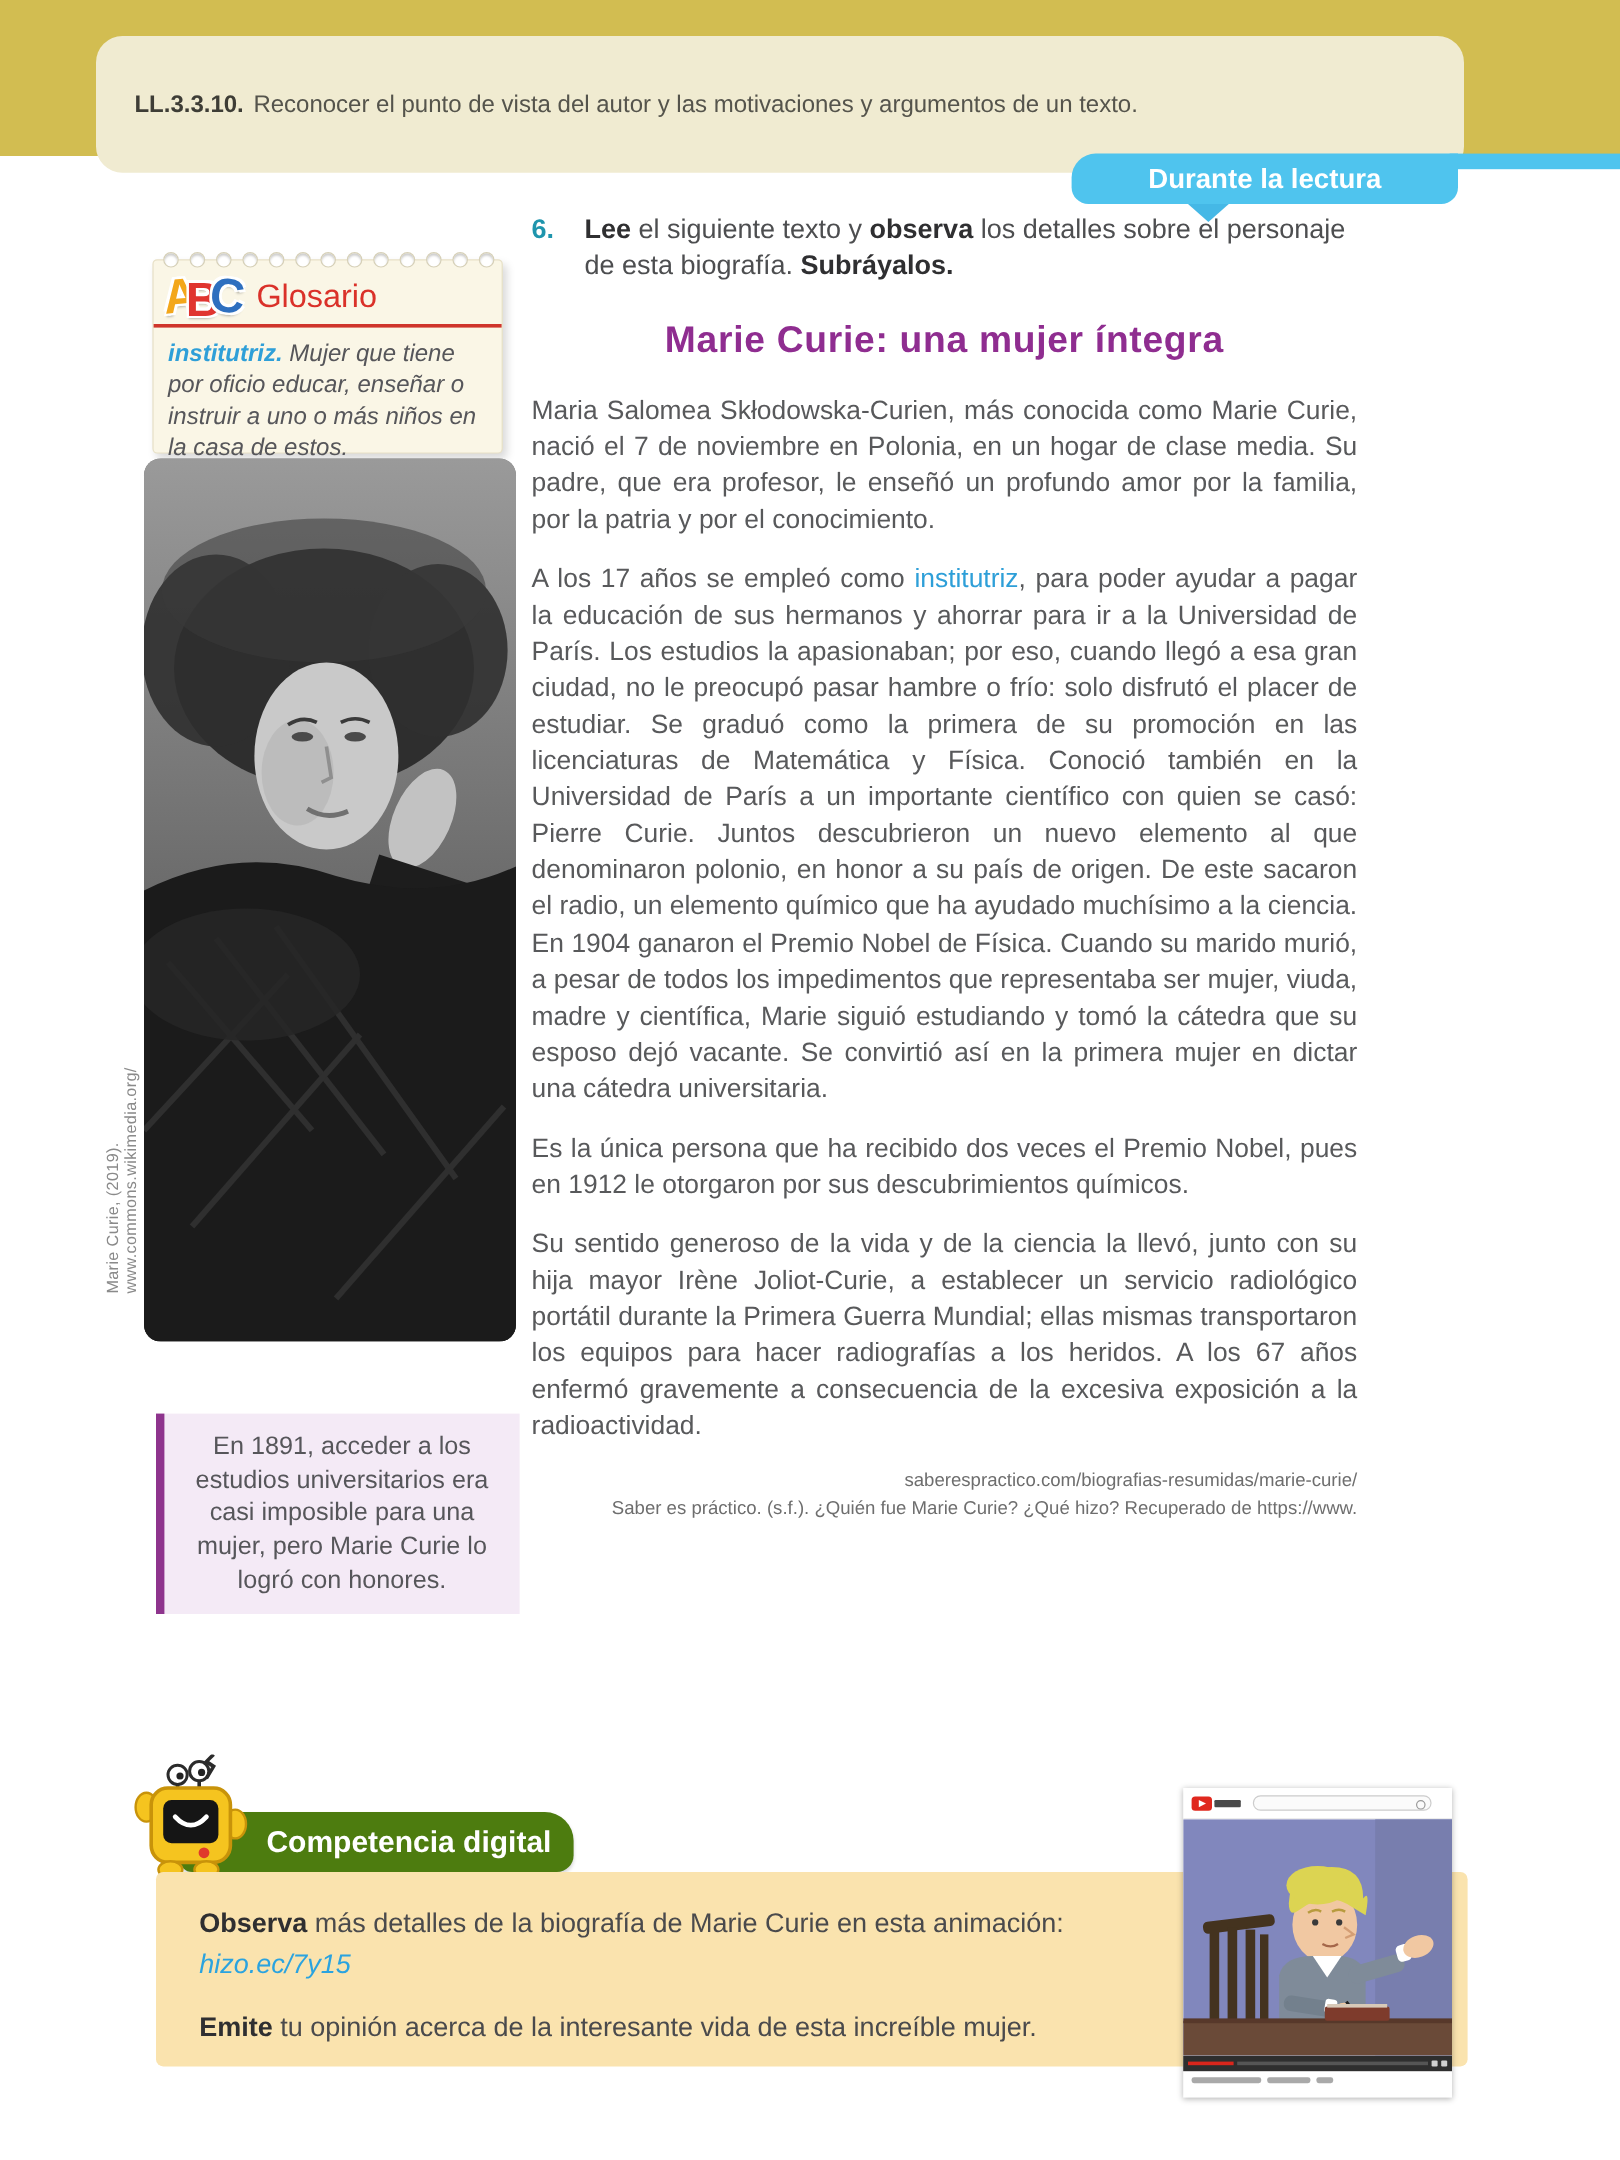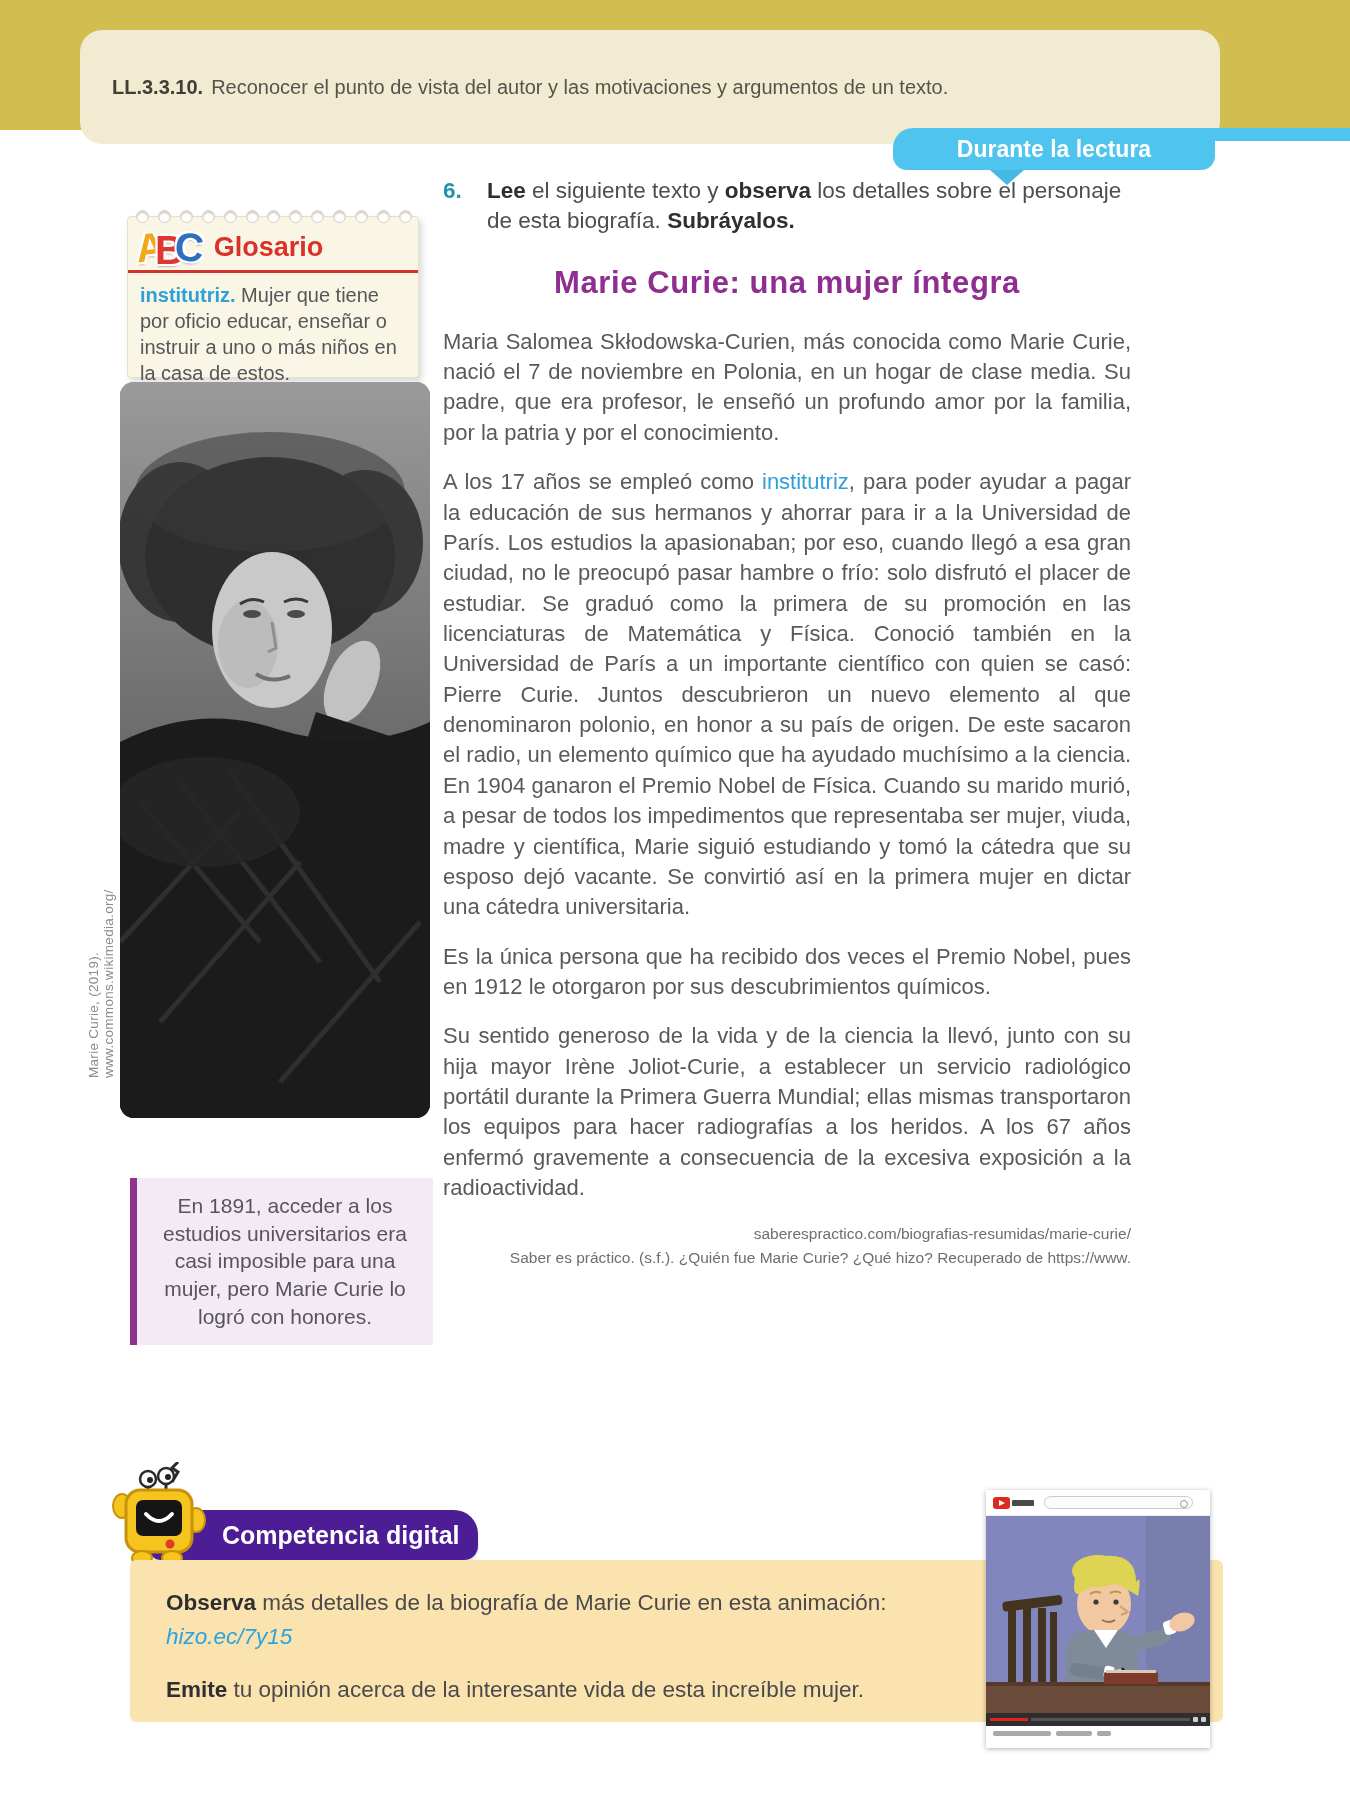--- a/index.html
+++ b/index.html
@@ -26,23 +26,23 @@
   .spiral-row { position:absolute; left:8px; top:-7px; width:276px; display:flex; justify-content:space-between; }
   .spiral-hole { width:13px; height:13px; border-radius:50%; background:#ffffff;
     border:1px solid #d6d0b8; box-shadow:inset 0 2px 2px rgba(0,0,0,0.2); }
   .glossary-head { display:flex; align-items:center; padding:12px 12px 0 8px; }
   .abc-logo { font-weight:800; font-size:40px; line-height:0.9;
     text-shadow:-2px -2px 0 #fff, 2px -2px 0 #fff, -2px 2px 0 #fff, 2px 2px 0 #fff, 0 3px 2px rgba(0,0,0,0.25); }
   .abc-logo span { display:inline-block; }
   .abc-a { color:#f3a71b; transform:rotate(-6deg); }
   .abc-b { color:#e03530; margin-left:-10px; transform:translateY(3px); }
   .abc-c { color:#2e6fbf; margin-left:-9px; transform:rotate(5deg); }
-  .glossary-title { color:#da3129; font-weight:bold; font-size:27px; margin-left:10px; }
+  .glossary-title { color:#da3129; font-weight:normal; font-size:27px; margin-left:10px; }
   .glossary-rule { height:3px; background:#cf352b; margin-top:5px; }
-  .glossary-def { padding:9px 12px 0 12px; font-size:20px; line-height:1.3; color:#56565a; }
+  .glossary-def { padding:9px 12px 0 12px; font-size:20px; line-height:1.3; color:#56565a;font-style:italic; }
   .glossary-term { color:#2e9fd8; font-weight:bold; }
 
   
   .photo-figure { position:absolute; left:120px; top:382px; width:310px; height:736px;
     border-radius:14px; overflow:hidden; background:#777; }
   .photo-caption { position:absolute; left:86px; top:768px; height:310px;
     writing-mode:vertical-rl; transform:rotate(180deg); font-size:13.5px; color:#8a8a8a; letter-spacing:0.3px; }
 
   
   .fact-box { position:absolute; left:130px; top:1178px; width:303px; min-height:162px;
@@ -55,21 +55,21 @@
   .activity-number { color:#1f95ad; font-weight:bold; flex:0 0 44px; }
   .activity-text b { color:#2f2f31; }
   .article-title { text-align:center; color:#8f2d90; font-size:31px; font-weight:bold;
     letter-spacing:0.6px; margin:4px 0 26px 0; }
   .para { text-align:justify; font-size:22px; line-height:1.38; margin-bottom:19px; }
   .term-link { color:#2e9fd8; }
   .citation { text-align:right; font-size:15.5px; color:#6e6e6e; line-height:1.5; margin-top:8px; }
 
   
   .digital-label { position:absolute; left:150px; top:1510px; width:328px; height:50px;
-    background:#4c1d95; border-radius:10px 24px 14px 10px; display:flex; align-items:center;
+    background:#4d7c0f; border-radius:10px 24px 14px 10px; display:flex; align-items:center;
     padding-left:72px; color:#ffffff; font-weight:bold; font-size:25px;
     box-shadow:0 2px 3px rgba(0,0,0,0.15); }
   .mascot { position:absolute; left:108px; top:1462px; width:100px; height:108px; }
   .digital-box { position:absolute; left:130px; top:1560px; width:1093px; height:162px;
     background:#fae3ae; border-radius:6px; }
   .digital-content { padding:28px 240px 0 36px; font-size:22.5px; color:#4a4a4c; line-height:1.35; }
   .digital-content b { color:#2f2f31; }
   .digital-link { color:#2ba3df; font-style:italic; display:inline-block; margin-top:4px; }
   .digital-line2 { margin-top:22px; }
 

